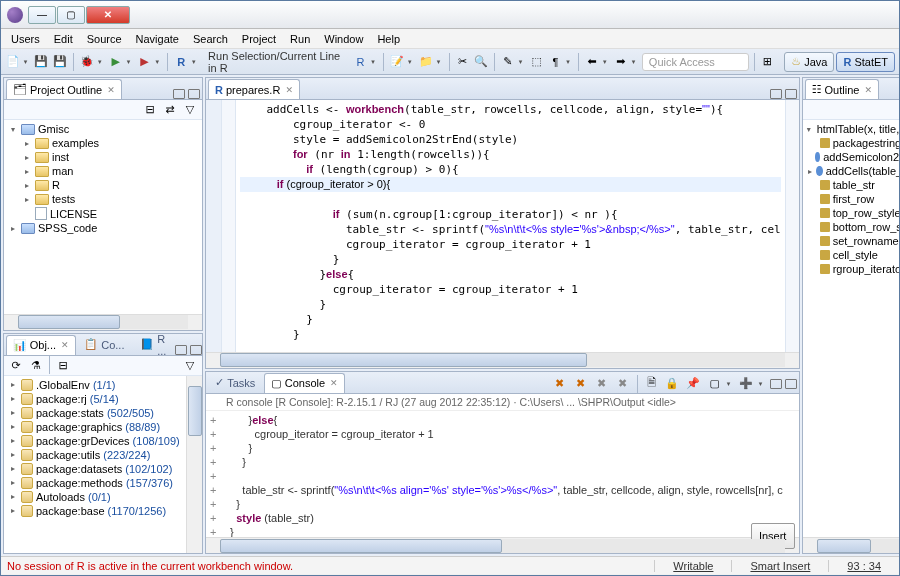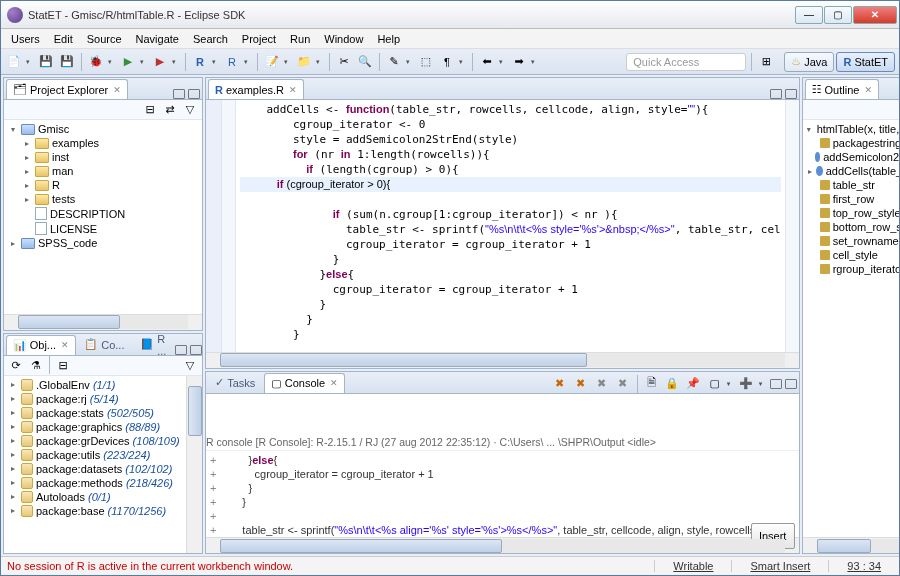--- a/index.html
+++ b/index.html
@@ -52,38 +52,37 @@
 .console-gut { width:14px; color:#888; }
 .console-text { flex:1; }
 .submit { position:absolute; right:4px; bottom:4px; width:44px; height:26px; border:1px solid #999; background:linear-gradient(#fdfdfd,#e6e6e6); border-radius:2px; font-size:11px; }
 .statusbar { height:18px; background:#f4f4f4; border-top:1px solid #ccc; display:flex; align-items:center; font-size:11px; }
 .statusbar .err { color:#c00; padding:0 6px; flex:1; }
 .statusbar .cell { padding:0 18px; border-left:1px solid #ccc; color:#333;text-decoration:underline; }
 .hscroll { height:16px; background:#f0f0f0; border-top:1px solid #ddd; display:flex; align-items:center; }
 .hscroll .track { flex:1; height:14px; background:#e8e8e8; position:relative; margin:0 14px; }
 .hscroll .thumb { position:absolute; height:14px; background:linear-gradient(#dce6f4,#c0d0e6); border:1px solid #9ab; border-radius:2px; }
 .tabspacer { flex:1; }
-.cnt { color:#1a4fa0;font-style:italic; }
+.cnt { color:#1a4fa0; }
 .mini-icons { display:flex; gap:3px; align-items:center; }
 .outline-item { display:flex; align-items:center; gap:3px; padding:1px 0; white-space:nowrap; }
 .oicon { width:10px; height:10px; border-radius:50%; background:#6fb36f; }
 .oicon.f { background:#5a8fd6; }
 .oicon.v { background:#c9a742; border-radius:1px; }
-.desc { color:#666; padding:2px 0; border-bottom:1px solid #eee; font-size:10.5px; white-space:nowrap; overflow:hidden;margin-top:40px; }
+.desc { color:#666; padding:2px 20px; border-bottom:1px solid #eee; font-size:10.5px; white-space:nowrap; overflow:hidden; }
 .vscroll { width:16px; background:#f0f0f0; border-left:1px solid #ddd; position:relative; }
 .vthumb { position:absolute; width:14px; left:1px; background:linear-gradient(90deg,#dce6f4,#c0d0e6); border:1px solid #9ab; border-radius:2px; }
 .objview { flex:1; display:flex; min-height:0; }
 .objlist { flex:1; overflow:hidden; }
 </style>
 </head>
 <body>
 
 <div class="titlebar">
   <div class="icon"></div>
-  <div class="title">StatET - Gmisc/R/htmlTable.R - Eclipse SDK</div>
   <div class="winbtns">
     <div class="winbtn">—</div>
     <div class="winbtn">▢</div>
     <div class="winbtn close">✕</div>
   </div>
 </div>
 
 <div class="menubar">
   <span>Users</span>
   <span>Edit</span>
@@ -104,20 +103,21 @@
   <div class="sep"></div>
   <div class="tbtn" style="color:#7a9b3e;">🐞</div>
     <div class="tdrop">▾</div>
   <div class="tbtn" style="color:#3a8f3a;">▶</div>
     <div class="tdrop">▾</div>
   <div class="tbtn" style="color:#b33;">▶</div>
     <div class="tdrop">▾</div>
   <div class="sep"></div>
   <div class="tbtn" style="color:#2a5fb0;font-weight:bold;">R</div>
     <div class="tdrop">▾</div>
+  <div class="runsel">Run Selection/Current Line in R</div>
   <div class="tbtn" style="color:#2a5fb0;">R</div>
     <div class="tdrop">▾</div>
   <div class="sep"></div>
   <div class="tbtn">📝</div>
     <div class="tdrop">▾</div>
   <div class="tbtn">📁</div>
     <div class="tdrop">▾</div>
   <div class="sep"></div>
   <div class="tbtn">✂</div>
   <div class="tbtn">🔍</div>
@@ -148,21 +148,21 @@
 </div>
 
 <div class="workarea">
 
   <div class="leftcol">
 
     <div class="view" style="flex:1.15;">
       <div class="viewtabs">
         <div class="viewtab">
           <span>🗂</span>
-          <span>Project Explorer</span>
+          <span>Project Outline</span>
           <span class="x">✕</span>
         </div>
         <div class="tabspacer"></div>
         <div class="mini-icons">
           <div class="mmicon"></div>
           <div class="mmicon"></div>
         </div>
       </div>
       <div class="viewtoolbar">
         <div class="tbtn">⊟</div>
@@ -192,25 +192,20 @@
           </div>
           <div class="tree-item ind1">
             <span class="twisty">▸</span>
             <span class="foldericon"></span>
             <span>R</span>
           </div>
           <div class="tree-item ind1">
             <span class="twisty">▸</span>
             <span class="foldericon"></span>
             <span>tests</span>
-          </div>
-          <div class="tree-item ind1">
-            <span class="twisty"></span>
-            <span class="fileicon"></span>
-            <span>DESCRIPTION</span>
           </div>
           <div class="tree-item ind1">
             <span class="twisty"></span>
             <span class="fileicon"></span>
             <span>LICENSE</span>
           </div>
           <div class="tree-item ind0">
             <span class="twisty">▸</span>
             <span class="projicon"></span>
             <span>SPSS_code</span>
@@ -284,21 +279,21 @@
               <span>package:utils <span class="cnt">(223/224)</span></span>
             </div>
             <div class="tree-item">
               <span class="twisty">▸</span>
               <span class="pkgicon"></span>
               <span>package:datasets <span class="cnt">(102/102)</span></span>
             </div>
             <div class="tree-item">
               <span class="twisty">▸</span>
               <span class="pkgicon"></span>
-              <span>package:methods <span class="cnt">(218/426)</span></span>
+              <span>package:methods <span class="cnt">(157/376)</span></span>
             </div>
             <div class="tree-item">
               <span class="twisty">▸</span>
               <span class="pkgicon"></span>
               <span>Autoloads <span class="cnt">(0/1)</span></span>
             </div>
             <div class="tree-item">
               <span class="twisty">▸</span>
               <span class="pkgicon"></span>
               <span>package:base <span class="cnt">(1170/1256)</span></span>
@@ -310,33 +305,33 @@
       </div>
     </div>
   </div>
 
   <div class="midcol">
 
     <div class="view" style="flex:1.6;">
       <div class="viewtabs">
         <div class="viewtab">
           <span style="color:#2a5fb0;font-weight:bold;">R</span>
-          <span>examples.R</span>
+          <span>prepares.R</span>
           <span class="x">✕</span>
         </div>
         <div class="tabspacer"></div>
         <div class="mini-icons">
             <div class="mmicon"></div>
             <div class="mmicon"></div>
           </div>
       </div>
       <div class="editor">
         <div class="ruler"></div>
         <div class="fold"></div>
-        <div class="code" id="code-area">    addCells &lt;- <span class="kw">function</span>(table_str, rowcells, cellcode, align, style=<span class="str">""</span>){
+        <div class="code" id="code-area">    addCells &lt;- <span class="kw">workbench</span>(table_str, rowcells, cellcode, align, style=<span class="str">""</span>){
         cgroup_iterator &lt;- 0
         style = addSemicolon2StrEnd(style)
         <span class="kw">for</span> (nr <span class="kw">in</span> 1:length(rowcells)){
           <span class="kw">if</span> (length(cgroup) &gt; 0){
 <span class="hl">            <span class="kw">if</span> (cgroup_iterator &gt; 0){</span>
               <span class="kw">if</span> (sum(n.cgroup[1:cgroup_iterator]) &lt; nr ){
                 table_str &lt;- sprintf(<span class="str">"%s\n\t\t&lt;%s style='%s'&gt;&amp;nbsp;&lt;/%s&gt;"</span>, table_str, cel
                 cgroup_iterator = cgroup_iterator + 1
               }
             }<span class="kw">else</span>{

